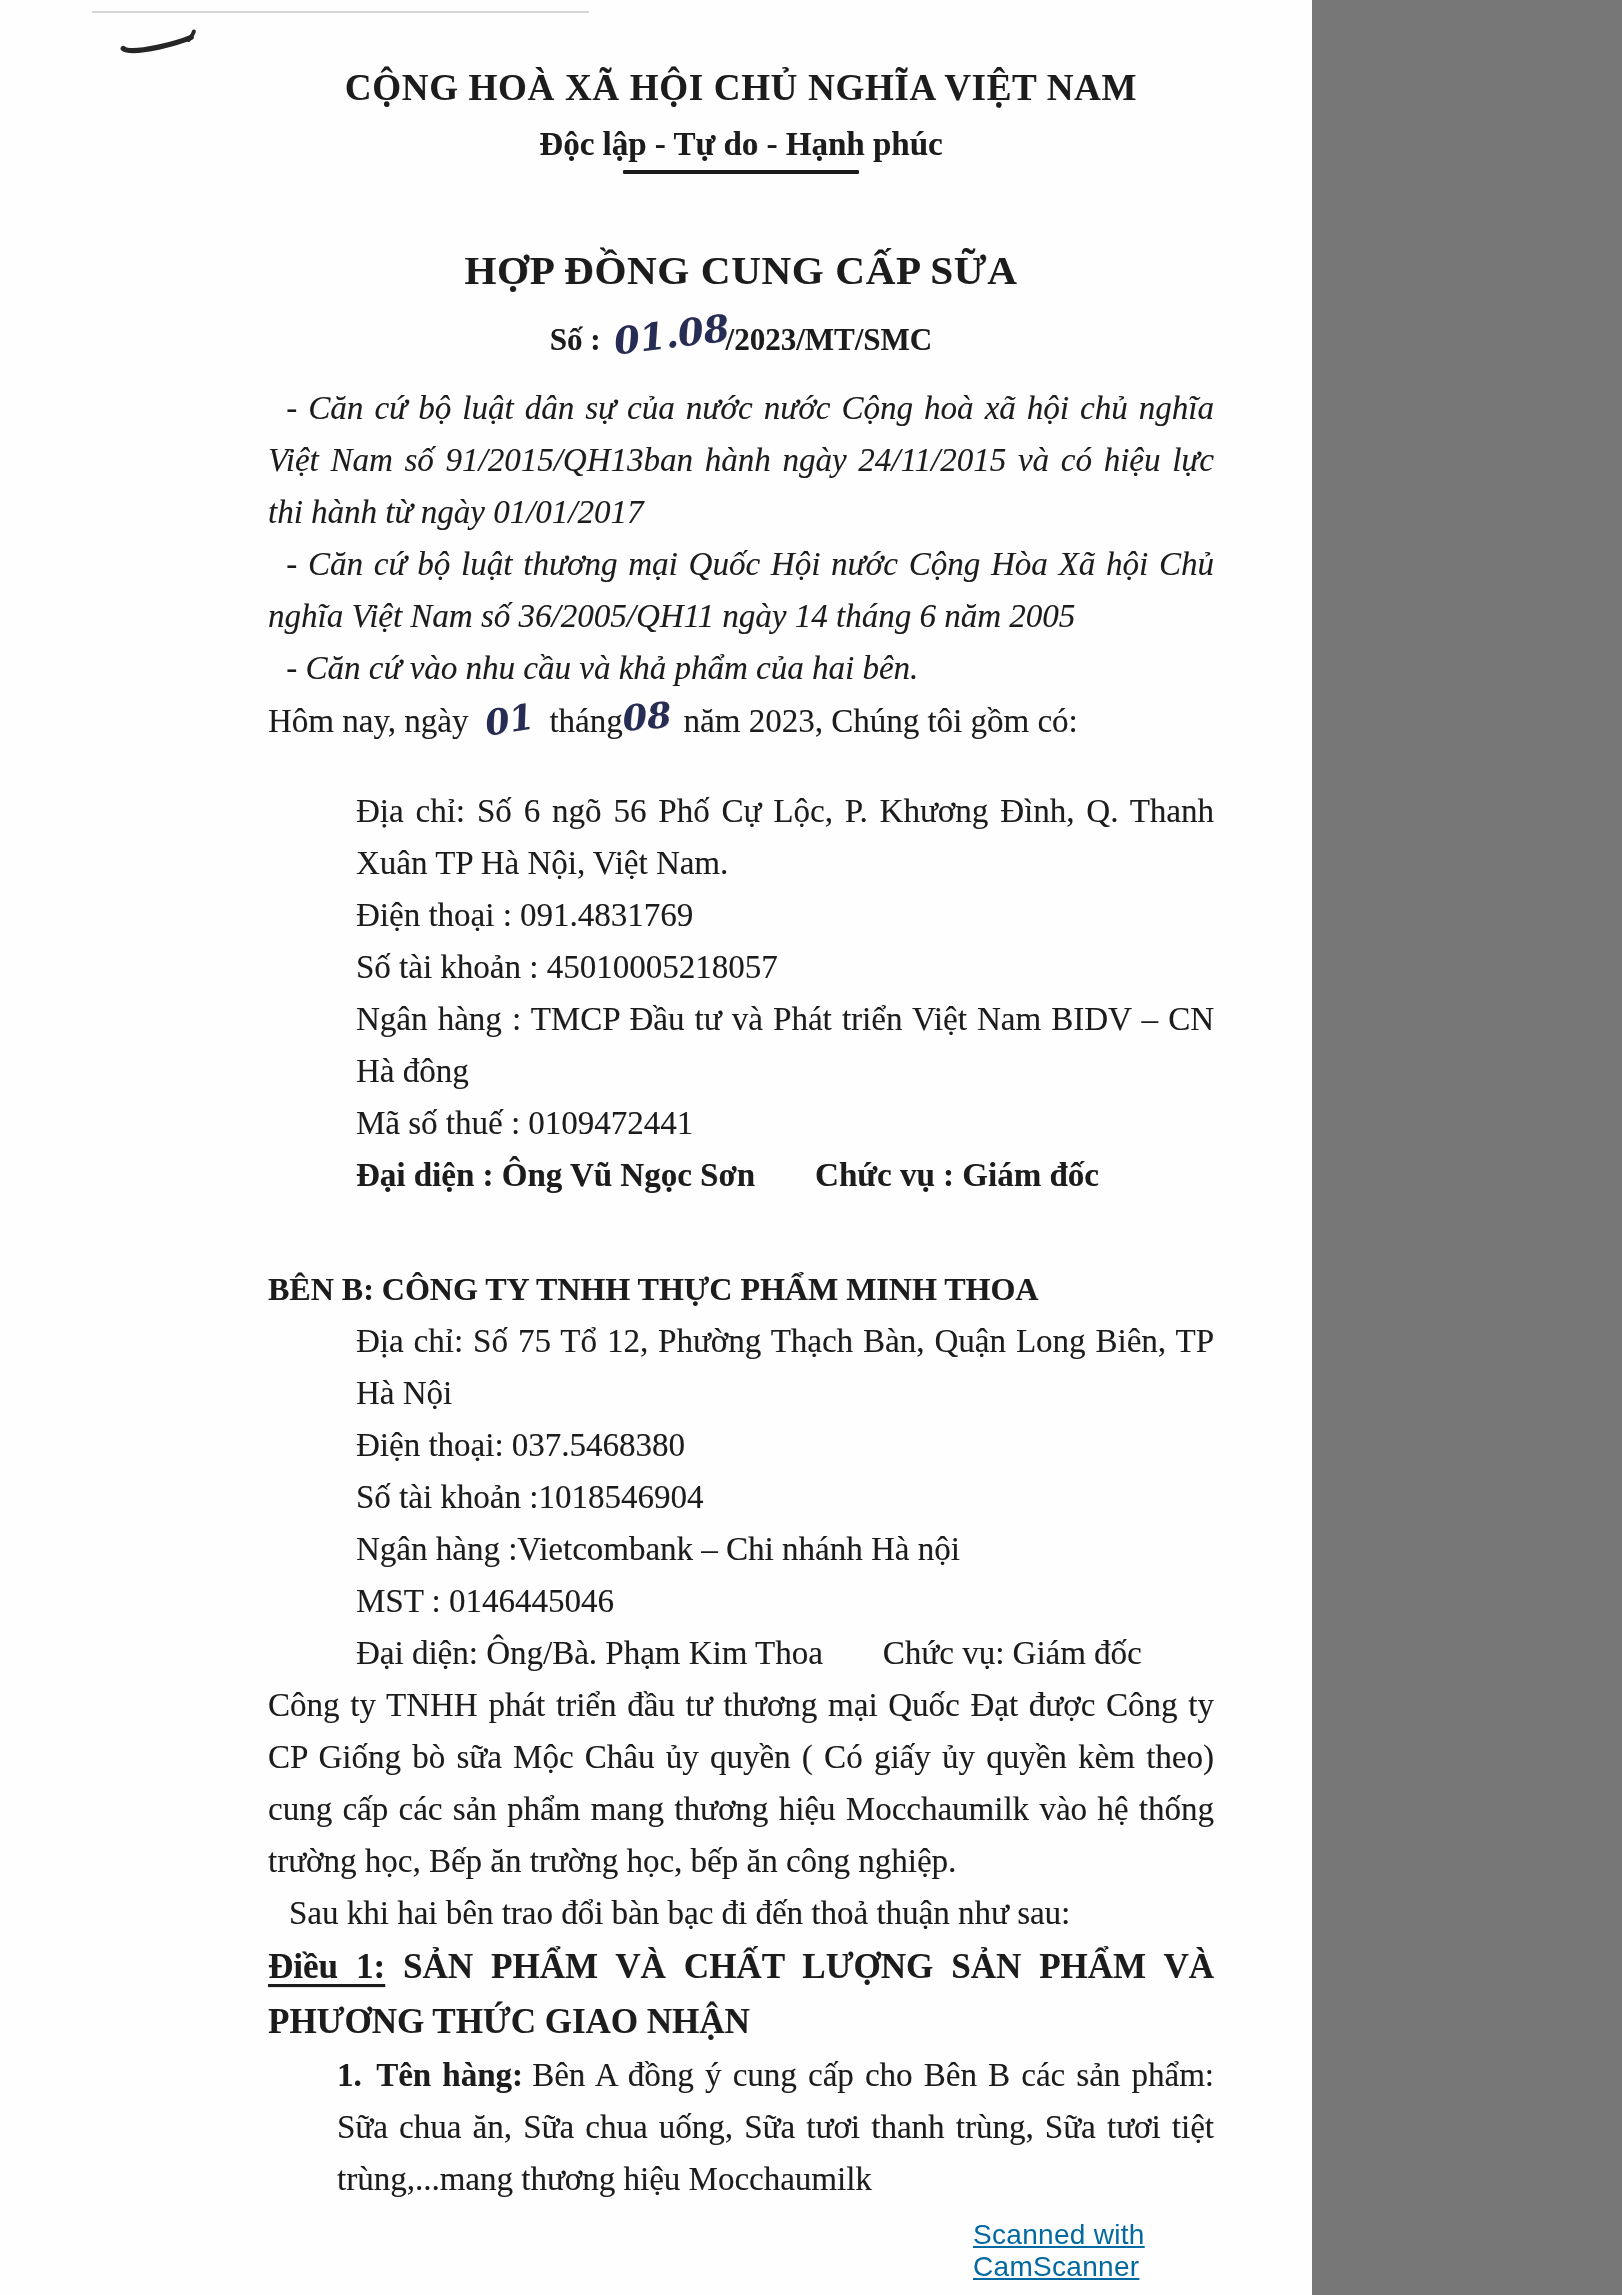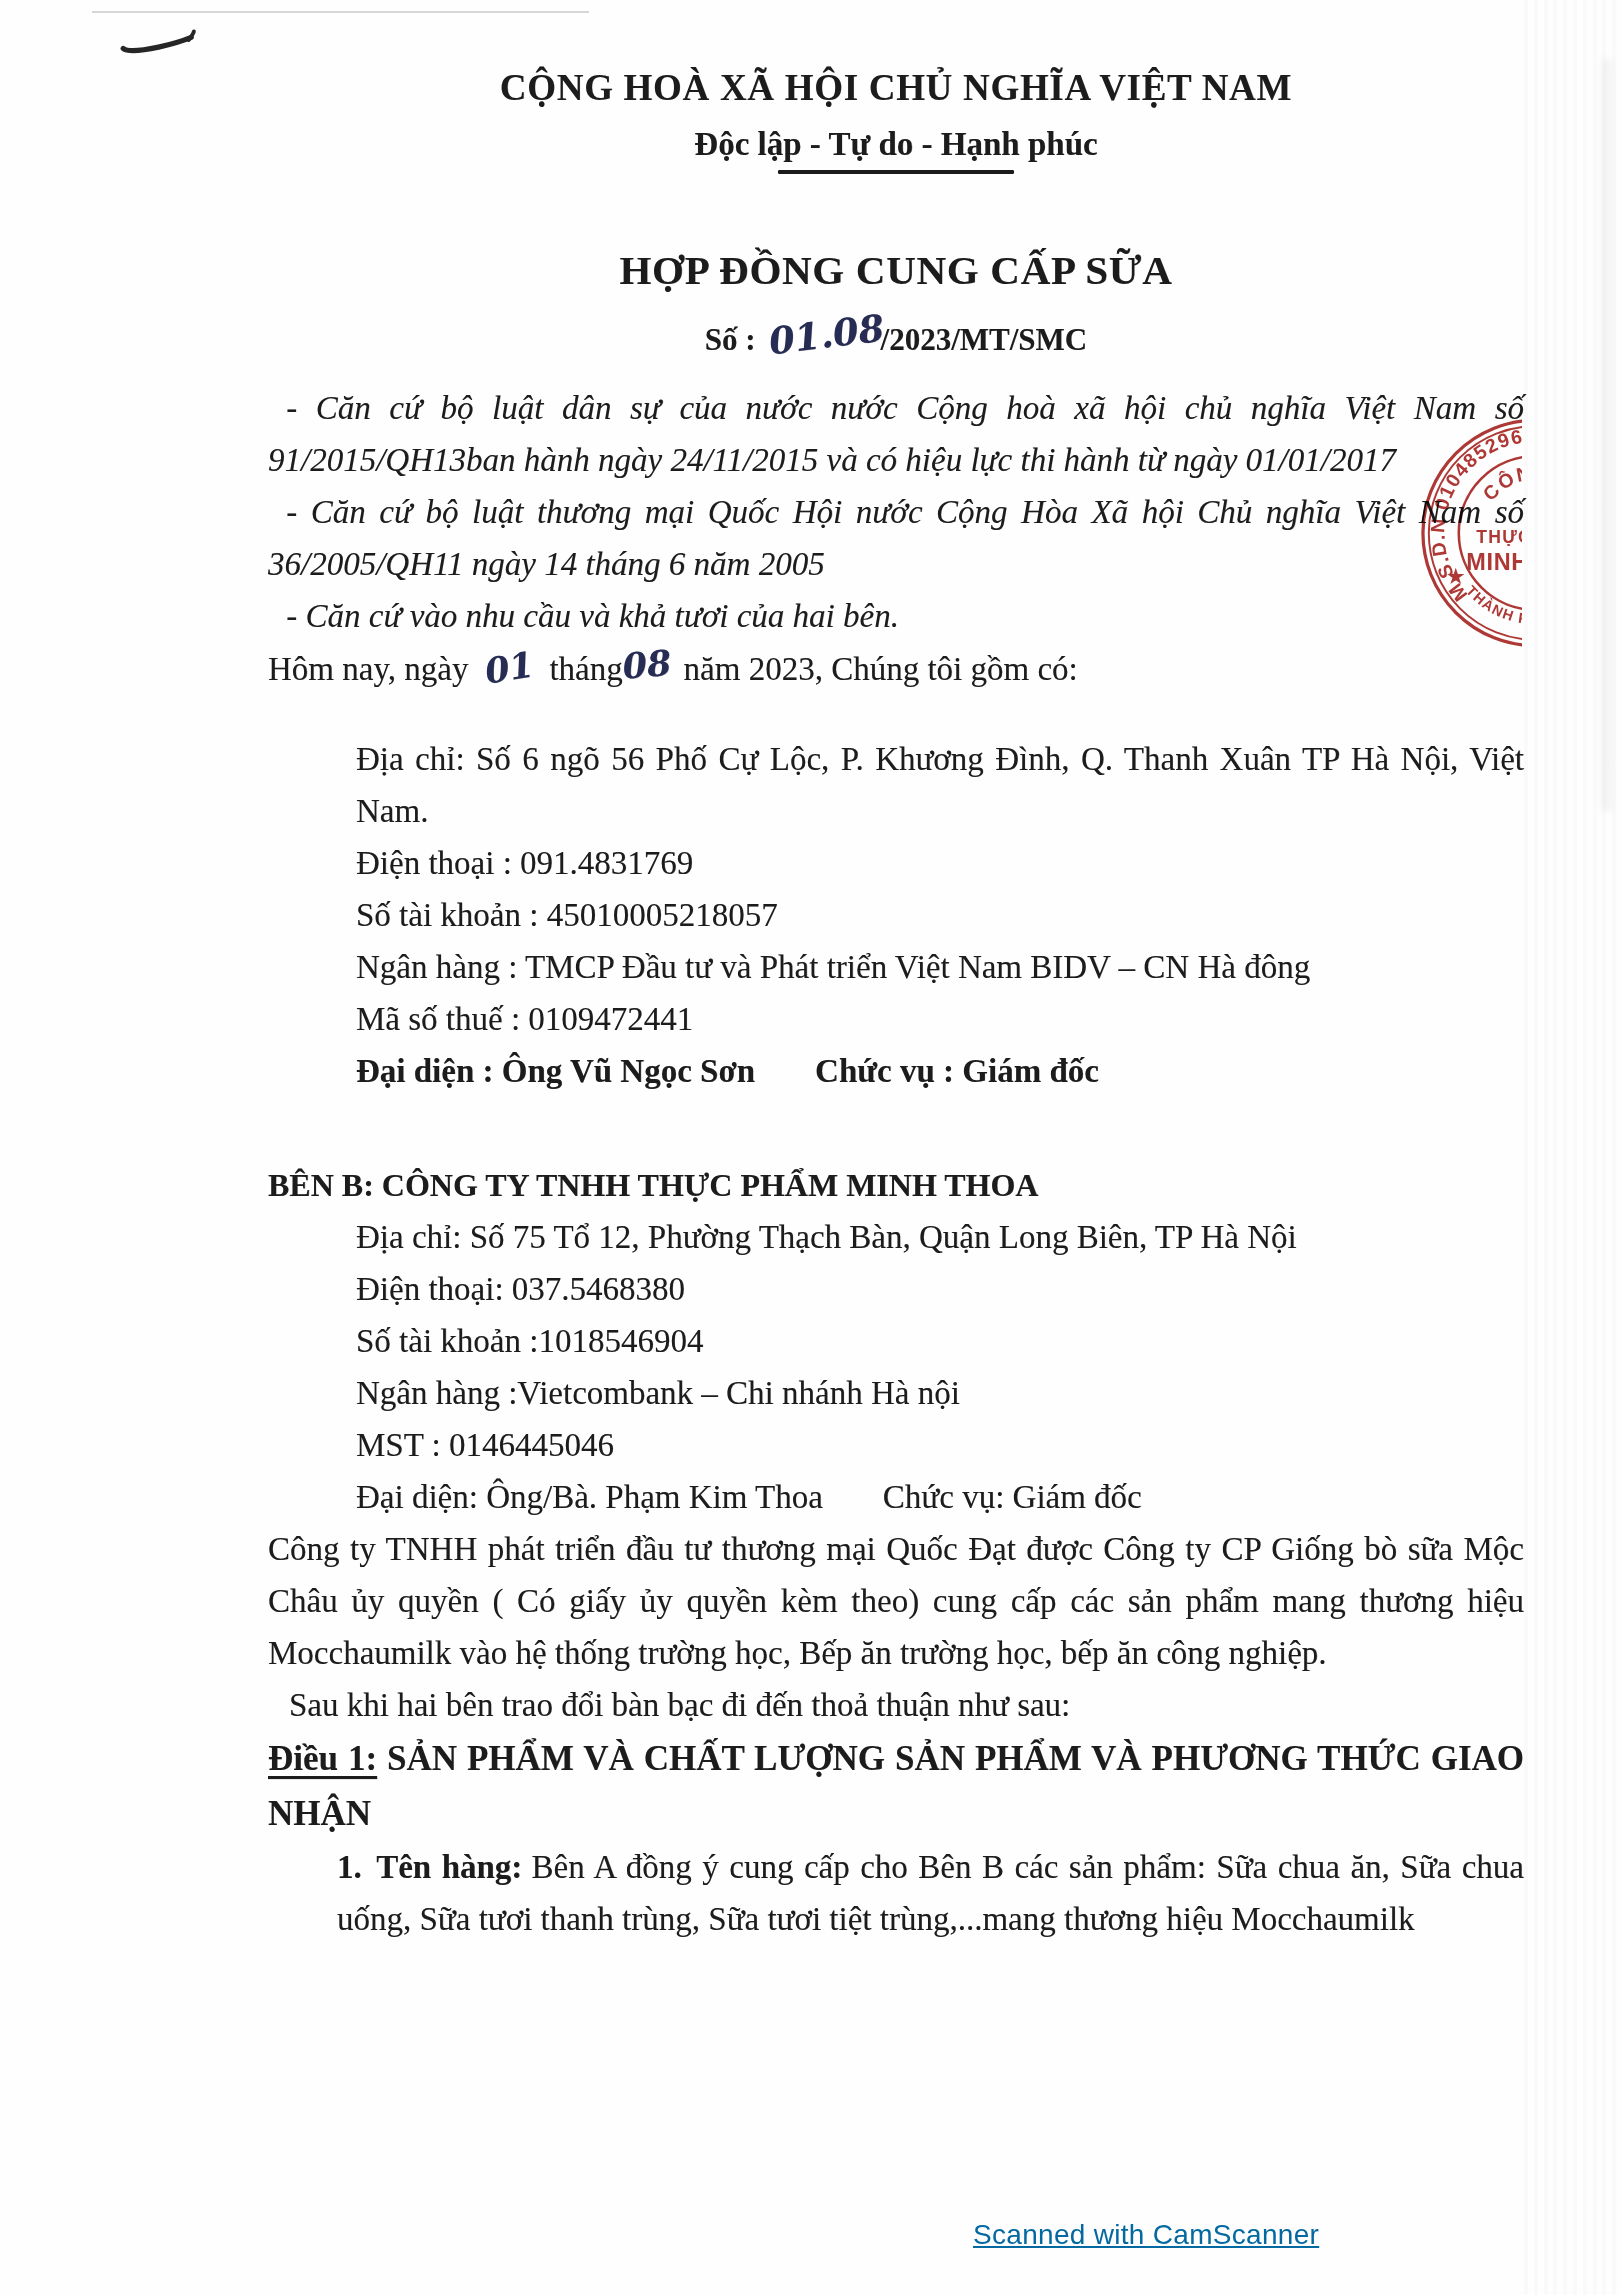--- a/index.html
+++ b/index.html
@@ -1,20 +1,20 @@
 <!DOCTYPE html>
 <html style="font-size:10.5px"><head>
 <meta charset="utf-8">
 <style>
   html,body { margin:0; padding:0; }
   * { margin:0; padding:0; box-sizing:border-box; }
   body { background:#777; }
   .page {
     position:relative;
-    width:1622px; height:2295px;
+    width:1312px; height:2295px;
     background:#fefefe;
     overflow:hidden;
     font-family:"Liberation Serif", serif;
     color:#1c1c1c;
   }
   .content {
     position:relative;
     padding:0 98px 0 268px;
     text-shadow:0.3px 0.3px 0.6px rgba(10,10,10,0.32);
   }
@@ -95,21 +95,21 @@
       <div class="national-title">CỘNG HOÀ XÃ HỘI CHỦ NGHĨA VIỆT NAM</div>
       <div class="motto">Độc lập - Tự do - Hạnh phúc</div>
       <div class="motto-underline"></div>
       <div class="contract-title">HỢP ĐỒNG CUNG CẤP SỮA</div>
       <div class="contract-no"><span>Số : </span><span class="hw hw-no">01.08</span><span>/2023/MT/SMC</span></div>
     </div>
 
     <div class="preamble">
       <p class="clause">- Căn cứ bộ luật dân sự của  nước nước Cộng hoà xã hội chủ nghĩa Việt Nam số 91/2015/QH13ban hành ngày 24/11/2015 và có hiệu lực thi hành từ ngày 01/01/2017</p>
       <p class="clause">- Căn cứ bộ luật thương mại Quốc Hội nước Cộng Hòa Xã hội Chủ nghĩa Việt Nam số 36/2005/QH11 ngày 14 tháng 6 năm 2005</p>
-      <p class="clause">- Căn cứ vào nhu cầu và khả tươi của hai bên.</p>
+      <p class="clause">- Căn cứ vào nhu cầu và khả phẩm của hai bên.</p>
       <p class="today"><span>Hôm nay, ngày </span><span class="hw hw-day">01</span><span> tháng</span><span class="hw hw-month">08</span><span> năm  2023, Chúng tôi gồm có:</span></p>
     </div>
 
     <section class="party party-a">
       <div class="party-lines">
         <p>Địa chỉ: Số 6 ngõ 56 Phố Cự Lộc, P. Khương Đình, Q. Thanh Xuân TP Hà Nội, Việt Nam.</p>
         <p>Điện thoại : 091.4831769</p>
         <p>Số tài khoản : 45010005218057</p>
         <p>Ngân hàng : TMCP Đầu tư và Phát triển Việt Nam BIDV – CN Hà đông</p>
         <p>Mã số thuế : 0109472441</p>

